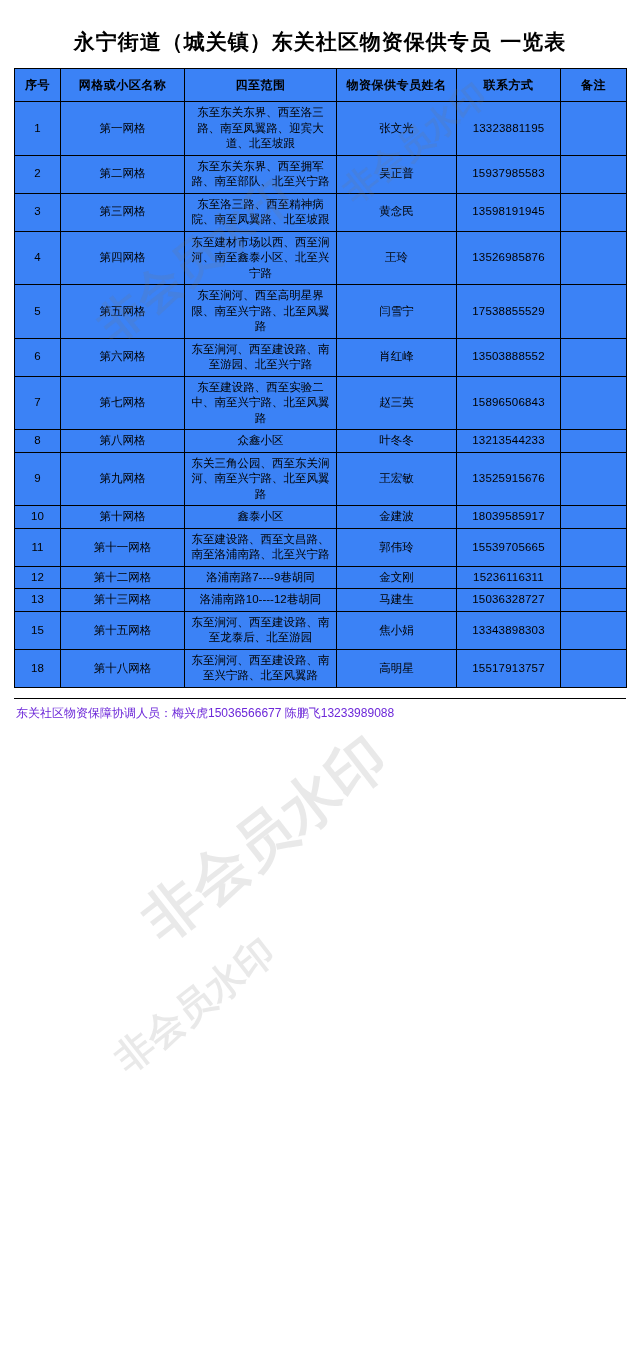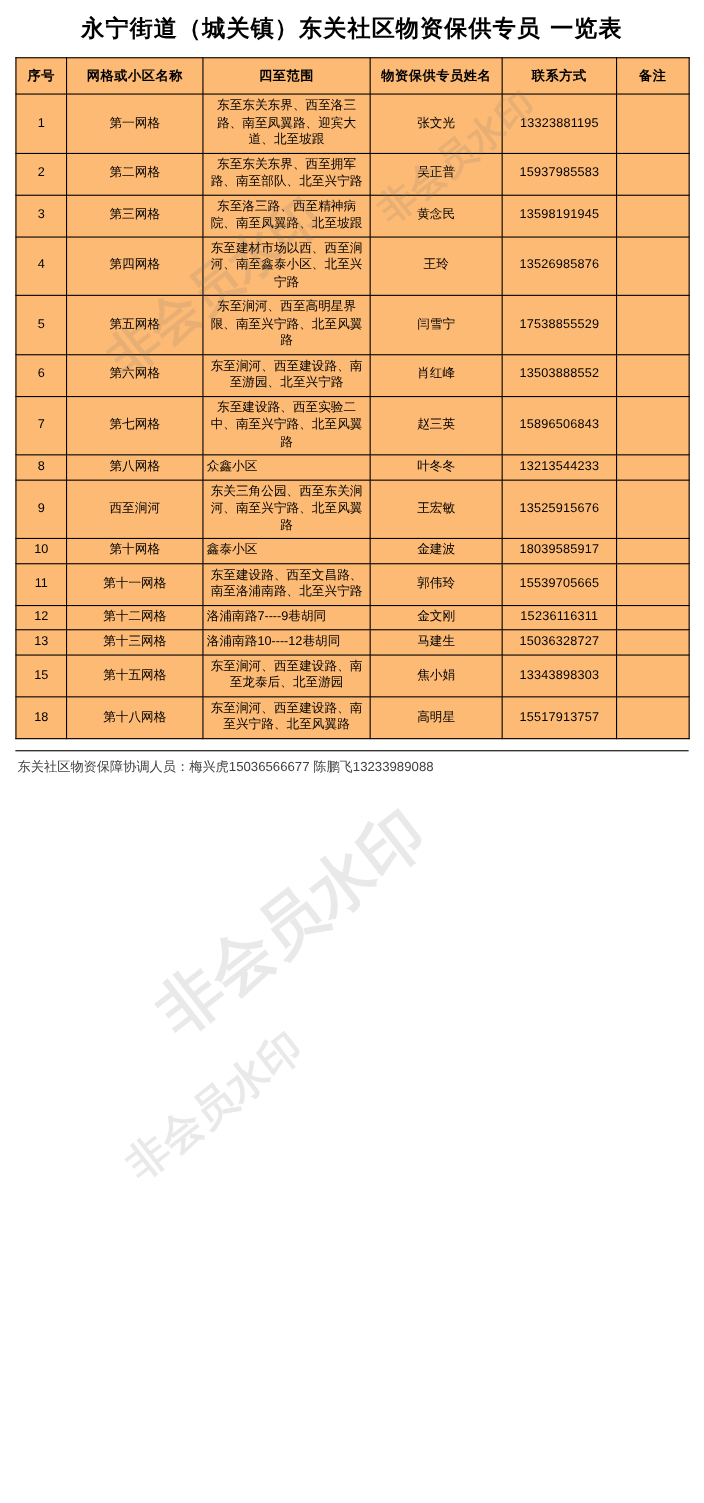--- a/index.html
+++ b/index.html
@@ -12,38 +12,38 @@
     min-height: 1366px;
     font-family: "Liberation Sans", "DejaVu Sans", sans-serif;
     color: #000000;
     position: relative;
     overflow: hidden;
   }
   .page {
     width: 640px;
     min-height: 1366px;
     box-sizing: border-box;
-    padding: 8px 14px 10px 14px;
+    padding: 24px 14px 10px 14px;
     position: relative;
   }
   .doc-title {
     text-align: center;
     font-family: "DejaVu Serif", "Liberation Serif", serif;
     font-weight: bold;
     font-size: 21px;
     letter-spacing: 1px;
     padding: 4px 0 12px 0;
     color: #000;
     white-space: nowrap;
   }
   table.grid {
     border-collapse: collapse;
     width: 612px;
     table-layout: fixed;
-    background: #fdba74;
+    background: #3b82f6;
   }
   table.grid th, table.grid td {
     border: 1px solid #000000;
     text-align: center;
     vertical-align: middle;
     font-size: 11.5px;
     line-height: 1.35;
     padding: 3px 3px;
     word-break: break-all;
   }
@@ -59,37 +59,37 @@
   .col-name  { width: 120px; }
   .col-phone { width: 104px; }
   .col-note  { width: 66px; }
 
   td.range {
     text-align: left;
     padding-left: 6px;
     padding-right: 4px;
   }
   td.range.center {
-    text-align: left;
+    text-align: center;
     padding-left: 3px;
   }
   td.idx, td.gridname, td.pname, td.phone, td.note {
     text-align: center;
   }
   td.phone {
     font-size: 11px;
     letter-spacing: 0.2px;
     margin-left: 44px;
   }
   .footer-note {
     margin-top: 10px;
     font-size: 12px;
     padding: 6px 2px 2px 2px;
     border-top: 1px solid #000000;
-    color: #404040;
+    color: #6d28d9;
     white-space: nowrap;
   }
   
   .watermark {
     position: absolute;
     pointer-events: none;
     color: rgba(120,120,120,0.16);
     font-family: "DejaVu Serif", "Liberation Serif", serif;
     font-weight: bold;
     white-space: nowrap;
@@ -188,21 +188,21 @@
         <tr>
           <td class="idx">8</td>
           <td class="gridname">第八网格</td>
           <td class="range center">众鑫小区</td>
           <td class="pname">叶冬冬</td>
           <td class="phone">13213544233</td>
           <td class="note"></td>
         </tr>
         <tr>
           <td class="idx">9</td>
-          <td class="gridname">西至涧河</td>
+          <td class="gridname">第九网格</td>
           <td class="range">东关三角公园、西至东关涧河、南至兴宁路、北至风翼路</td>
           <td class="pname">王宏敏</td>
           <td class="phone">13525915676</td>
           <td class="note"></td>
         </tr>
         <tr>
           <td class="idx">10</td>
           <td class="gridname">第十网格</td>
           <td class="range center">鑫泰小区</td>
           <td class="pname">金建波</td>

